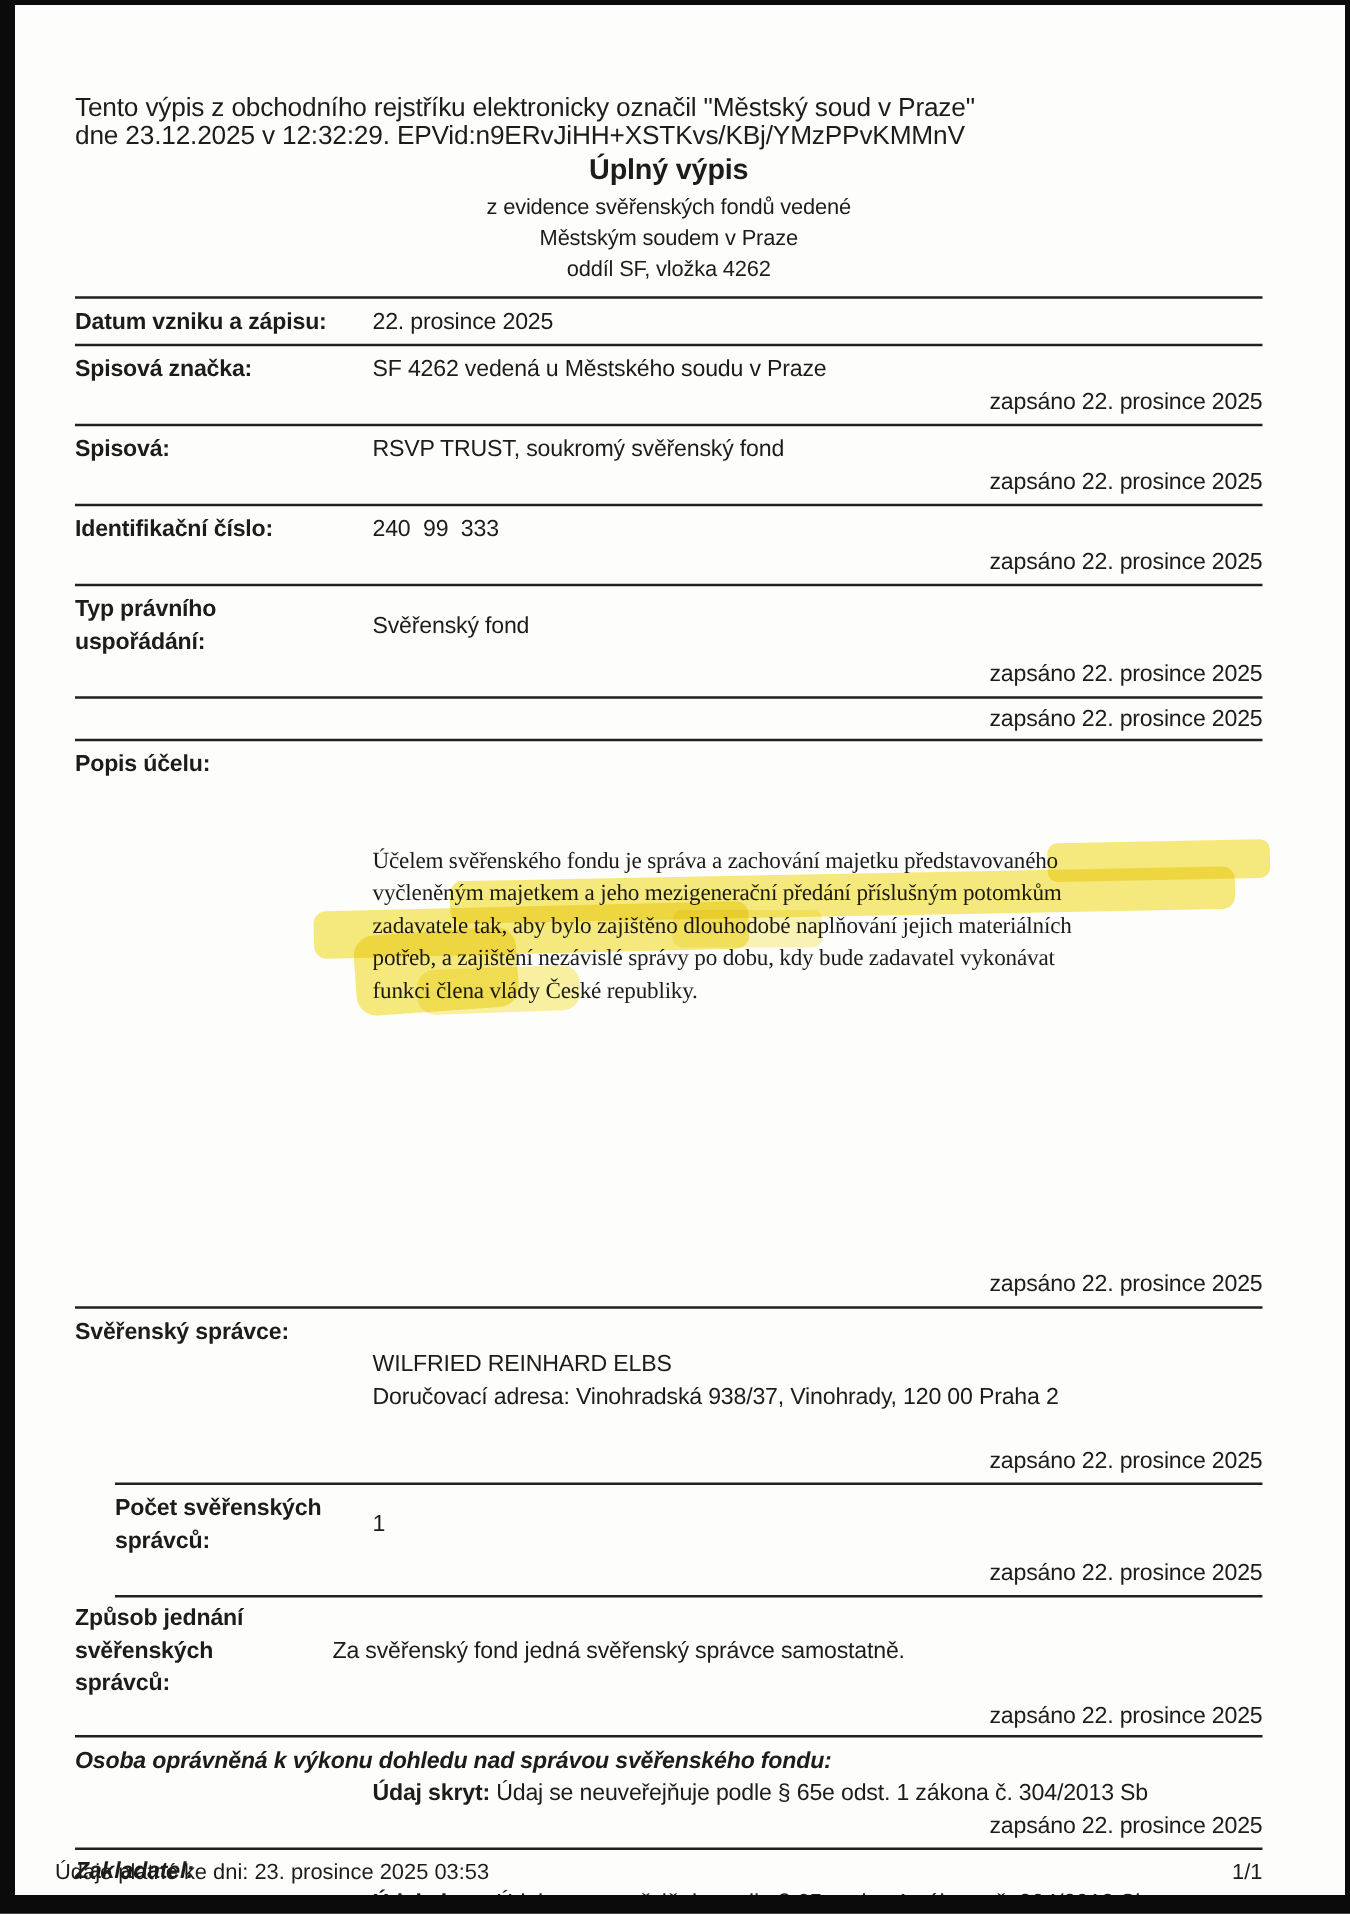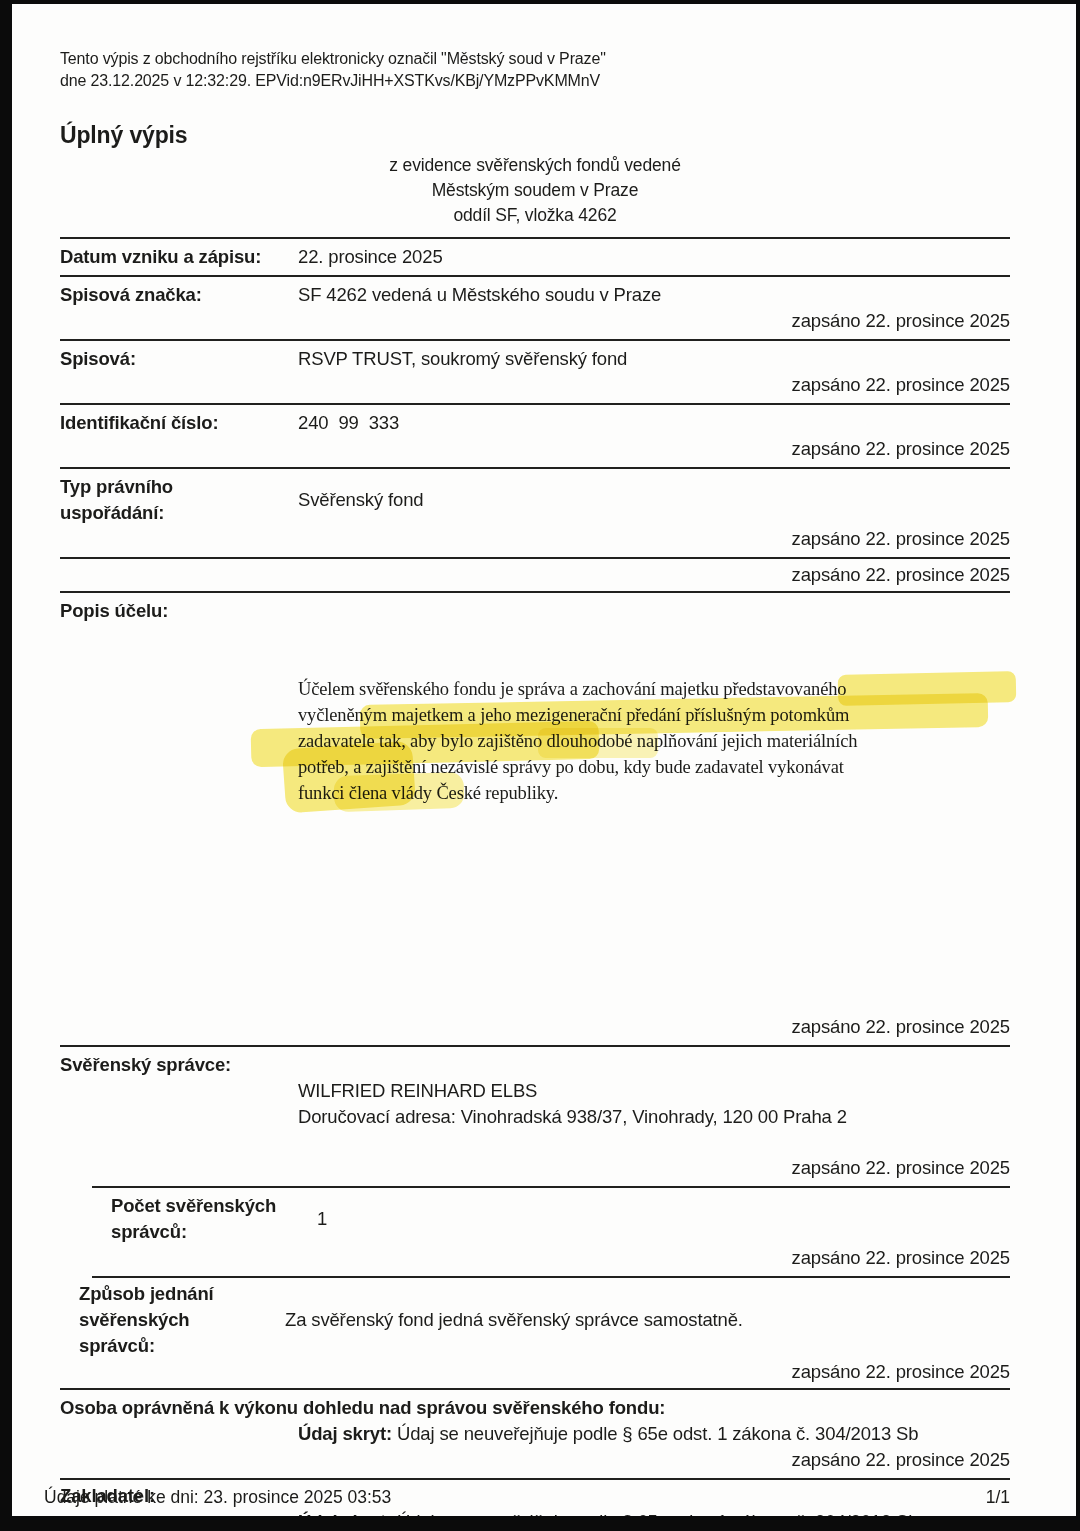--- a/index.html
+++ b/index.html
@@ -17,38 +17,38 @@
     overflow: hidden;
   }
   .content {
     position: relative;
     margin: 0 66px 0 48px;   
     font-size: 18.5px;
     line-height: 26px;
     letter-spacing: -0.15px;
   }
   
-  .stamp { margin-top: 44px; font-size: 16px; line-height: 22px; }
-  .doc-title { margin-top: 30px; font-size: 23px; line-height: 27px; font-weight: bold; }
+  .stamp { margin-top: 72px; font-size: 21px; line-height: 22px; }
+  .doc-title { margin-top: 2px; text-align: center; font-size: 23px; line-height: 27px; font-weight: bold; }
   .subtitle { margin-top: 4px; text-align: center; font-size: 17.5px; line-height: 25px; }
   
   .doc-table { margin-top: 9px; }
   .rule { border-top: 2px solid #21211f; height: 0; }
   .rule.indent { margin-left: 32px; }
   .row { padding: 5px 0; }
   .row-main { display: flex; align-items: center; }
   .label { width: 238px; flex: none; font-weight: bold; white-space: pre-wrap; }
   .value { flex: 1; white-space: pre-wrap; }
   .zapsano { text-align: right; }
-  .indent-row { padding-left: 32px; margin-left: 19px; }
+  .indent-row { padding-left: 32px; }
   .indent-row .label { width: 206px; }
   .offset-block { margin-left: 238px; white-space: pre-wrap; }
   .para-wrap { position: relative; font-family: Liberation Serif, serif; }
   .spravce-zapsano { margin-top: 25px; }
-  .sec-heading { font-weight: bold; }
+  .sec-heading { font-weight: bold; font-style: italic; }
   .hidden-inline b { font-weight: bold; }
   .pad-row { padding: 3px 0; }
   
   .hl {
     position: absolute;
     mix-blend-mode: multiply;
     opacity: 0.62;
     border-radius: 8px;
     pointer-events: none;
   }

